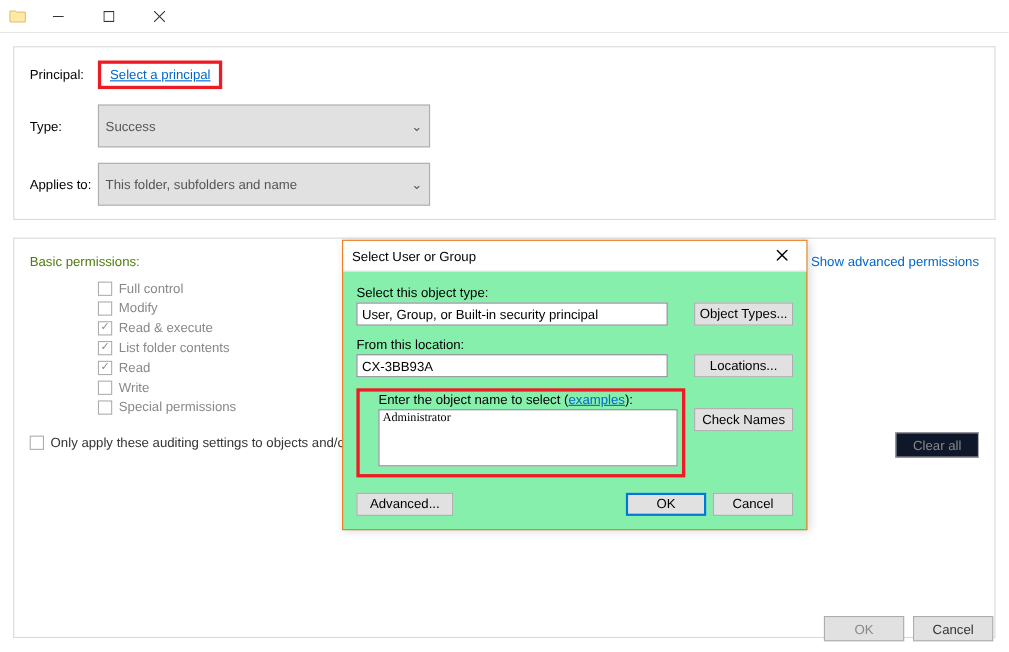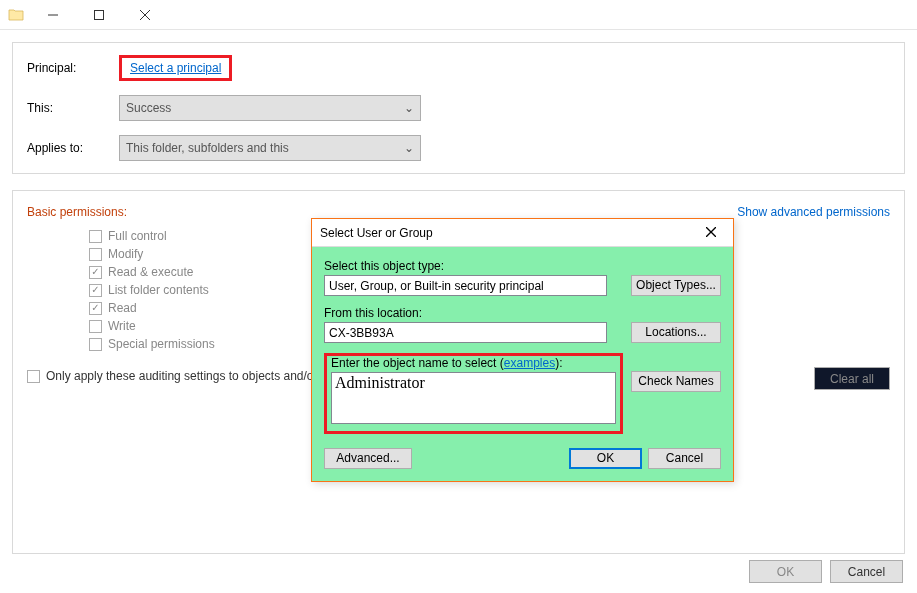--- a/index.html
+++ b/index.html
@@ -11,32 +11,32 @@
 .titlebar-icon svg { width: 16px; height: 16px; }
 .titlebar-text { flex: 1; color: #000; }
 .win-btn { width: 46px; height: 30px; display: flex; align-items: center; justify-content: center; color: #555; }
 .win-btn svg { width: 10px; height: 10px; }
 
 
 .content { padding: 12px; }
 
 
 .field-group { border: 1px solid #d9d9d9; padding: 12px 14px; margin-bottom: 16px; position: relative; }
-.row { display: flex; align-items: center; margin-bottom: 14px; gap: 30px; }
+.row { display: flex; align-items: center; margin-bottom: 14px; }
 .row:last-child { margin-bottom: 0; }
 .row-label { width: 62px; color: #000; }
 .select-principal-wrap { border: 3px solid #ed1c24; padding: 3px 8px; }
 .select-principal-link { color: #0066cc; text-decoration: underline; cursor: pointer; }
-.dropdown { width: 302px; height: 26px; background: #e1e1e1; border: 1px solid #adadad; padding: 0 6px; display: flex; align-items: center; justify-content: space-between; color: #555; }
+.dropdown { width: 302px; height: 39px; background: #e1e1e1; border: 1px solid #adadad; padding: 0 6px; display: flex; align-items: center; justify-content: space-between; color: #555; }
 .dropdown .chev { color: #555; }
 
 
 .perm-panel { border: 1px solid #d9d9d9; padding: 14px; height: 364px; position: relative; }
 .perm-header { display: flex; justify-content: space-between; margin-bottom: 10px; }
-.perm-title { color: #c2410c; }
+.perm-title { color: #4d7c0f; }
 .adv-link { color: #0066cc; cursor: pointer; }
 .perm-list { margin-left: 62px; }
 .perm-item { display: flex; align-items: center; margin-bottom: 4px; }
 .cb { width: 13px; height: 13px; border: 1px solid #adadad; margin-right: 6px; display: inline-flex; align-items: center; justify-content: center; }
 .cb.checked::after { content: "✓"; font-size: 10px; color: #888; line-height: 1; }
 .perm-label { color: #888; }
 .only-apply { display: flex; align-items: center; margin-top: 18px; margin-left: 0; color: #333; }
 .clear-btn-wrap { position: absolute; right: 14px; top: 176px; }
 .clear-btn { width: 76px; height: 23px; background: #0f172a; border: 1px solid #adadad; color: #888; }
 
@@ -49,24 +49,24 @@
 .modal { position: absolute; left: 311px; top: 218px; width: 423px; background: #86efac; border: 1px solid #f97316; box-shadow: 2px 2px 8px rgba(0,0,0,0.15); }
 .modal-title { height: 28px; display: flex; align-items: center; padding: 0 8px; background: #fff; border-bottom: 1px solid #ddd; }
 .modal-title-text { flex: 1; font-weight: 400; }
 .modal-close { width: 28px; text-align: center; cursor: pointer; }
 .modal-close svg { width: 10px; height: 10px; }
 .modal-body { padding: 12px; }
 .m-label { margin-bottom: 2px; color: #000; }
 .m-row { display: flex; gap: 24px; margin-bottom: 10px; }
 .m-field { flex: 1; height: 21px; background: #fff; border: 1px solid #828790; padding: 2px 4px; color: #000; display: flex; align-items: center; }
 .m-btn { width: 90px; height: 21px; background: #e1e1e1; border: 1px solid #adadad; font-size: 12px; text-align: center; line-height: 19px; cursor: pointer; }
-.obj-entry-wrap { border: 3px solid #ed1c24; padding: 0 4px 4px 4px; margin-right: 0; flex: 1; }
+.obj-entry-wrap { border: 3px solid #ed1c24; padding: 0 4px 4px 17px; margin-right: 0; flex: 1; }
 .obj-label-line { margin-bottom: 2px; }
 .obj-label-line .examples { color: #0066cc; text-decoration: underline; cursor: pointer; }
-.obj-textarea { width: 100%; height: 52px; background: #fff; border: 1px solid #828790; padding: 1px 3px; font-family: "Segoe UI"; font-size: 16px; resize: none; outline: none; }
+.obj-textarea { width: 100%; height: 52px; background: #fff; border: 1px solid #828790; padding: 1px 3px; font-family: "Segoe UI"; font-size: 11px; resize: none; outline: none; }
 .entry-row { display: flex; gap: 8px; align-items: flex-start; }
 .m-bottom { display: flex; justify-content: space-between; margin-top: 14px; }
 .m-bottom-right { display: flex; gap: 6px; }
 .ok-btn { width: 73px; height: 21px; background: #e1e1e1; border: 2px solid #0078d7; text-align: center; line-height: 17px; cursor: pointer; }
 </style>
 </head>
 <body>
 
 <div class="titlebar">
   <span class="titlebar-icon">
@@ -95,30 +95,30 @@
 <div class="content">
 
   <div class="field-group">
     <div class="row">
       <span class="row-label">Principal:</span>
       <span class="select-principal-wrap">
         <span class="select-principal-link">Select a principal</span>
       </span>
     </div>
     <div class="row">
-      <span class="row-label">This:</span>
+      <span class="row-label">Type:</span>
       <div class="dropdown">
         <span>Success</span>
         <span class="chev">⌄</span>
       </div>
     </div>
     <div class="row">
       <span class="row-label">Applies to:</span>
       <div class="dropdown">
-        <span>This folder, subfolders and this</span>
+        <span>This folder, subfolders and name</span>
         <span class="chev">⌄</span>
       </div>
     </div>
   </div>
 
   <div class="perm-panel">
     <div class="perm-header">
       <span class="perm-title">Basic permissions:</span>
       <span class="adv-link">Show advanced permissions</span>
     </div>

